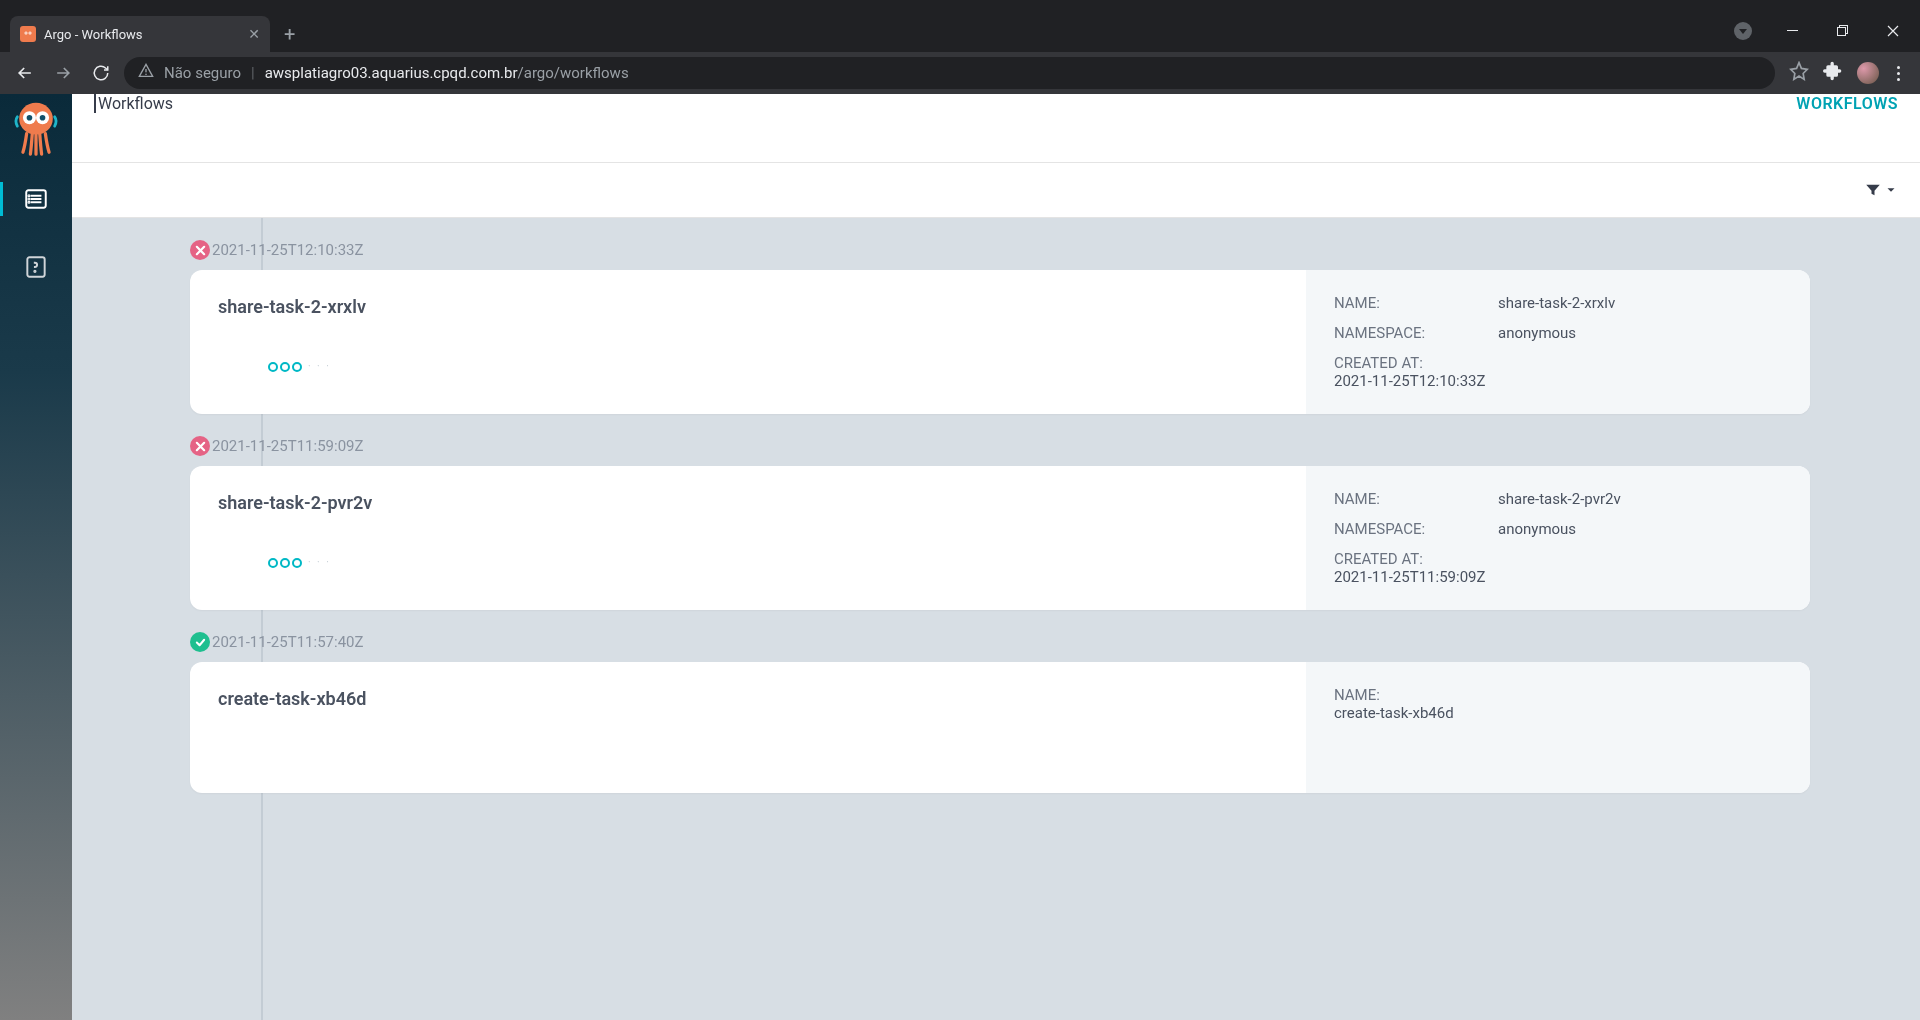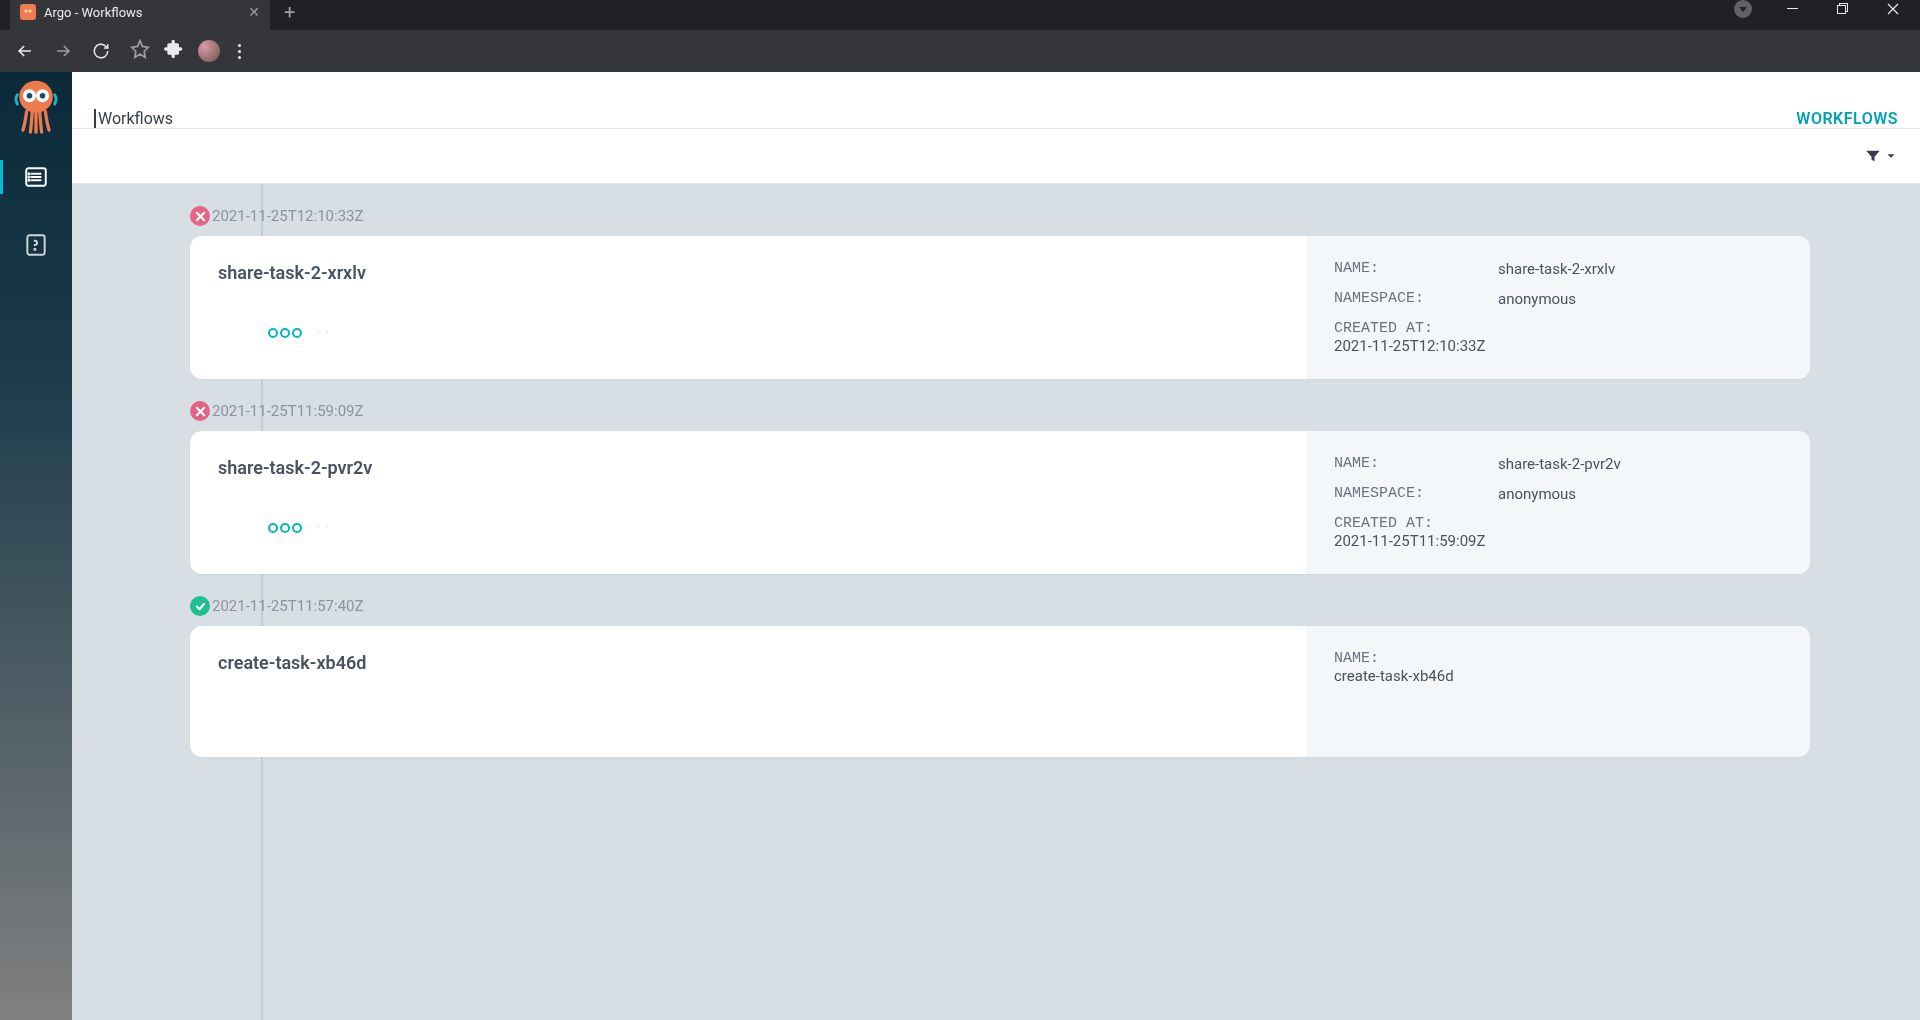--- a/index.html
+++ b/index.html
@@ -1,20 +1,20 @@
 <!DOCTYPE html>
 <html><head>
 <meta charset="utf-8">
 <style>
   * { box-sizing: border-box; margin: 0; padding: 0; }
   html, body { height: 100%; font-family: -apple-system, BlinkMacSystemFont, "Segoe UI", Roboto, sans-serif; overflow: hidden; }
 
   
   .browser { display: flex; flex-direction: column; height: 100vh; background: #202124; }
-  .tab-strip { height: 30px; background: #202124; display: flex; align-items: flex-end; padding-left: 10px; }
+  .tab-strip { height: 52px; background: #202124; display: flex; align-items: flex-end; padding-left: 10px; }
   .tab { background: #35363a; color: #e8eaed; height: 36px; width: 260px; border-radius: 8px 8px 0 0; display: flex; align-items: center; padding: 0 10px; gap: 8px; font-size: 13px; position: relative; }
   .tab-favicon { width:16px; height:16px; background:#ef7b4d; border-radius:3px; display:flex; align-items:center; justify-content:center; }
   .tab-favicon svg { width:12px; height:12px; }
   .tab-title { flex:1; white-space:nowrap; overflow:hidden; text-overflow:ellipsis; }
   .tab-close { color:#9aa0a6; font-size:14px; cursor:pointer; }
   .new-tab { color:#9aa0a6; font-size:20px; padding: 0 14px 6px; cursor:pointer; }
   .window-controls { margin-left:auto; display:flex; align-items:center; gap:4px; height:42px; padding-right:4px; }
   .win-btn { width:46px; height:32px; color:#e8eaed; display:flex; align-items:center; justify-content:center; cursor:pointer; font-size:12px; }
   .circle-down { width:18px; height:18px; border-radius:50%; background:#5f6368; display:flex; align-items:center; justify-content:center; }
   .circle-down::after { content:""; border-left:4px solid transparent; border-right:4px solid transparent; border-top:5px solid #202124; }
@@ -35,21 +35,21 @@
   
   .app { flex:1; display:flex; overflow:hidden; background:#fff; }
   .sidebar { width:72px; background: linear-gradient(180deg, #0a2a3a 0%, #1a3a4a 30%, #808080 100%); display:flex; flex-direction:column; align-items:center; padding-top:10px; gap:26px; }
   .logo { width:48px; height:48px; display:flex; align-items:center; justify-content:center; }
   .side-icon { width:42px; height:42px; display:flex; align-items:center; justify-content:center; color:#d0d5d9; border-radius:4px; cursor:pointer; }
   .side-icon.active { color:#fff; position:relative; }
   .side-icon.active::before { content:""; position:absolute; left:-15px; top:4px; bottom:4px; width:3px; background:#00bcd4; }
   .side-icon svg { width:26px; height:26px; }
 
   .content-col { flex:1; display:flex; flex-direction:column; overflow:hidden; }
-  .header { height:57px; border-bottom:1px solid #e4e4e4; display:flex; align-items:flex-end; padding:0 22px; }
+  .header { height:69px; border-bottom:1px solid #e4e4e4; display:flex; align-items:flex-start; padding:0 22px; }
   .crumb { color:#363c4a; font-size:16px; border-left:2px solid #363c4a; padding-left:2px;}
   .header-right { margin-left:auto; color:#00a2b3; font-weight:600; font-size:16px; letter-spacing:.5px; cursor:pointer; }
 
   .toolbar { height:55px; border-bottom:1px solid #e4e4e4; display:flex; align-items:center; justify-content:flex-end; padding:0 22px; }
   .filter-btn { display:flex; align-items:center; gap:2px; cursor:pointer; color:#363c4a; }
 
   .scroll-area { flex:1; overflow-y:auto; background:#d7dee4; position:relative; padding:0 110px 40px 50px; }
   .scroll-area::-webkit-scrollbar { width:16px; }
   .scroll-area::-webkit-scrollbar-track { background:#f1f1f1; }
   .scroll-area::-webkit-scrollbar-thumb { background:#c1c1c1; border-radius:2px; }
@@ -66,21 +66,21 @@
   .wf-card { background:#fff; border-radius:12px; box-shadow:0 1px 2px rgba(0,0,0,.04); display:flex; margin-left:68px; overflow:hidden; cursor:pointer; }
   .wf-left { flex:1; padding:26px 28px 40px; }
   .wf-title { color:#4a5260; font-size:18px; font-weight:600; margin-bottom:44px; }
   .nodes { display:flex; align-items:center; gap:2px; margin-left:50px; }
   .node-ring { width:10px; height:10px; border:2px solid #00b8c5; border-radius:50%; }
   .node-dots { color:#c3ccd4; letter-spacing:2px; font-size:10px; margin-left:4px; }
 
   .wf-right { width:504px; background:#f4f7f9; padding:24px 28px; font-size:15px; }
   .kv { display:flex; margin-bottom:12px; }
   .kv:last-child{ margin-bottom:0;flex-direction:column; }
-  .kv-label { width:164px; color:#6b7380;font-family:Liberation Mono, monospace; }
+  .kv-label { width:164px; color:#6b7380; }
   .kv-value { color:#4a5260; }
 
   
   .content-col { position:relative; }
 </style>
 </head>
 <body>
 
 <div class="browser">
 
@@ -131,20 +131,30 @@
         <svg width="20" height="20" viewBox="0 0 24 24" fill="none" stroke="currentColor" stroke-width="2">
           <path d="M5 12h14 M13 6l6 6-6 6"></path>
         </svg>
       </div>
     <div class="nav-btn active">
         <svg width="18" height="18" viewBox="0 0 24 24" fill="none" stroke="currentColor" stroke-width="2">
           <path d="M21 12a9 9 0 1 1-3-6.7L21 8"></path>
           <path d="M21 3v5h-5"></path>
         </svg>
       </div>
+    <div class="omnibox">
+      <span><svg width="16" height="16" viewBox="0 0 24 24" fill="#9aa0a6">
+            <path d="M12 2 L22 20 H2 Z" fill="none" stroke="#9aa0a6" stroke-width="2"></path>
+            <rect x="11" y="9" width="2" height="5" fill="#9aa0a6"></rect>
+            <rect x="11" y="16" width="2" height="2" fill="#9aa0a6"></rect>
+          </svg></span>
+      <span class="secure">Não seguro</span>
+      <span class="divider">|</span>
+      <span><span class="host">awsplatiagro03.aquarius.cpqd.com.br</span><span class="path">/argo/workflows</span></span>
+    </div>
     <div class="ext-icons">
       <span><svg width="20" height="20" viewBox="0 0 24 24" fill="none" stroke="#9aa0a6" stroke-width="2">
             <path d="M12 2l2.9 6.9L22 10l-5 4.9 1.2 7.1L12 18l-6.2 4 1.2-7.1L2 10l7.1-1.1z"></path>
           </svg></span>
       <span><svg width="20" height="20" viewBox="0 0 24 24" fill="#e8eaed">
             <path d="M20 10h-2V7a2 2 0 0 0-2-2h-3V3a2 2 0 1 0-4 0v2H6a2 2 0 0 0-2 2v3H2a2 2 0 1 0 0 4h2v3a2 2 0 0 0 2 2h3v2a2 2 0 1 0 4 0v-2h3a2 2 0 0 0 2-2v-3h2a2 2 0 1 0 0-4z"></path>
           </svg></span>
       <span class="avatar"></span>
       <div class="kebab">
           <span></span>

